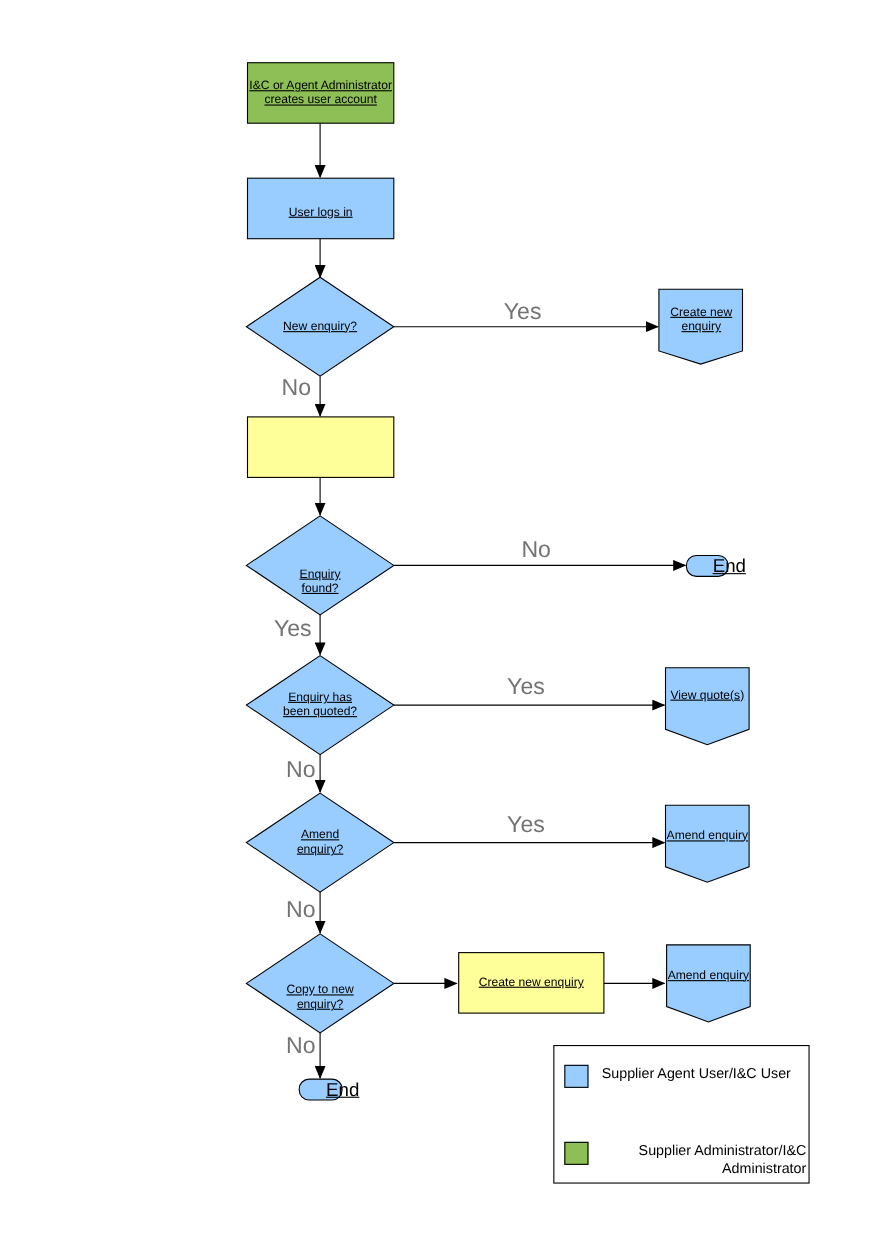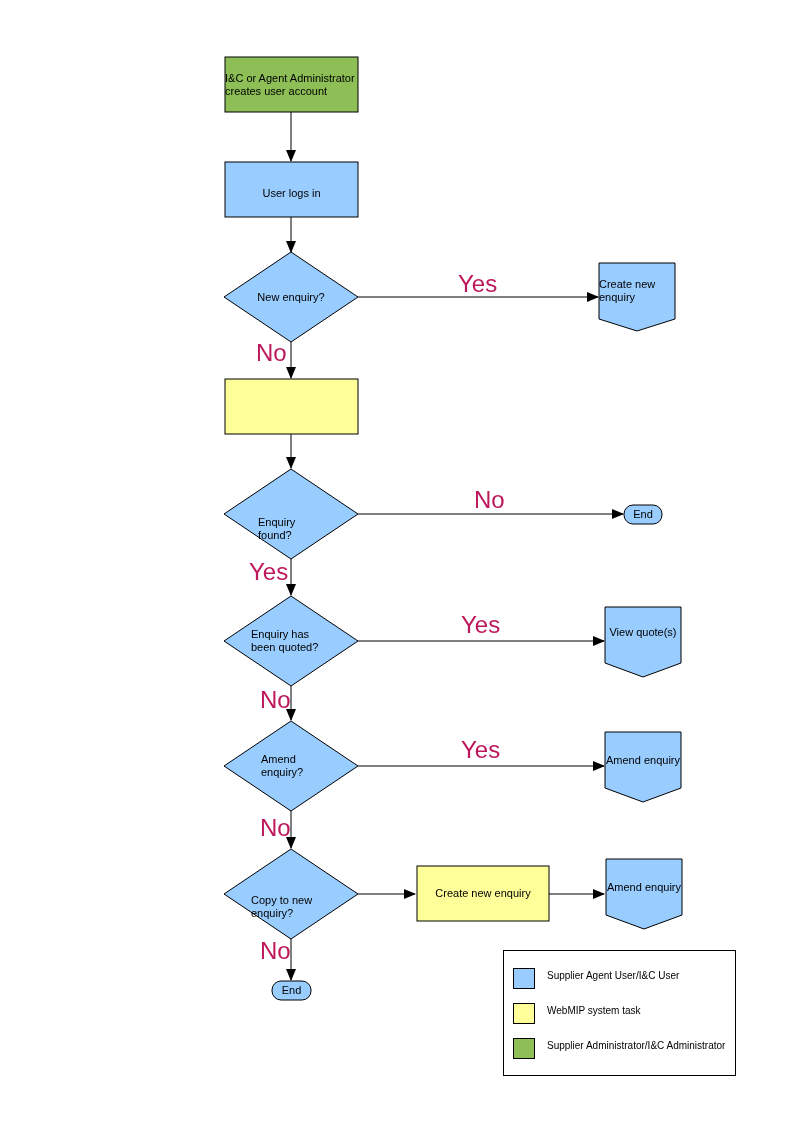--- a/index.html
+++ b/index.html
@@ -16,53 +16,54 @@
   .fill-user   { fill: #99CCFF; stroke: #000000; stroke-width: 1; }
   .fill-system { fill: #FFFF99; stroke: #000000; stroke-width: 1; }
   .fill-admin  { fill: #8DBF56; stroke: #000000; stroke-width: 1; }
   .edge { stroke: #000000; stroke-width: 1; fill: none; }
   
   .node-label {
     position: absolute;
     display: flex;
     align-items: center;
     justify-content: center;
-    text-align: left;
+    text-align: center;
     font-size: 11px;
     line-height: 13px;
     color: #000000;
+    text-decoration: underline;
   }
   .branch-label {
     position: absolute;
-    font-size: 24px;
+    font-size: 21px;
     line-height: 24px;
-    color: #be185d;
+    color: #737373;
     white-space: nowrap;
   }
-  .end-label { font-size: 11px; }
+  .end-label { font-size: 17px; margin-left: 20px; }
   
   #legend {
     position: absolute;
     left: 503px; top: 950px;
     width: 231px; height: 124px;
     background: #ffffff;
     border: 1px solid #000000;
   }
   .legend-row { position: absolute; left: 9px; display: flex; align-items: flex-start; }
   .legend-swatch {
     width: 20px; height: 19px;
     border: 1px solid #000000;
     flex: 0 0 auto;
   }
   .legend-swatch.user   { background: #99CCFF; }
   .legend-swatch.system { background: #FFFF99; }
   .legend-swatch.admin  { background: #8DBF56; }
   .legend-text {
     margin-left: 12px;
-    font-size: 10px;
+    font-size: 13px;
     line-height: 16px;
     color: #000000;
     width: 186px;
   }
 </style>
 </head>
 <body>
 
 <div id="canvas">
 
@@ -128,23 +129,19 @@
   <div class="branch-label" style="left:260px;top:688px;">No</div>
   <div class="branch-label" style="left:461px;top:738px;">Yes</div>
   <div class="branch-label" style="left:260px;top:816px;">No</div>
   <div class="branch-label" style="left:260px;top:939px;">No</div>
 
   <div id="legend">
     <div class="legend-row" style="top:17px;">
       <div class="legend-swatch user"></div>
       <div class="legend-text">Supplier Agent User/I&amp;C User</div>
     </div>
-    <div class="legend-row" style="top:52px;">
-      <div class="legend-swatch system"></div>
-      <div class="legend-text">WebMIP system task</div>
-    </div>
-    <div class="legend-row" style="top:87px;">
+    <div class="legend-row" style="top:87px;text-align:right;">
       <div class="legend-swatch admin"></div>
       <div class="legend-text">Supplier Administrator/I&amp;C Administrator</div>
     </div>
   </div>
 
 </div>
 
 </body></html>

